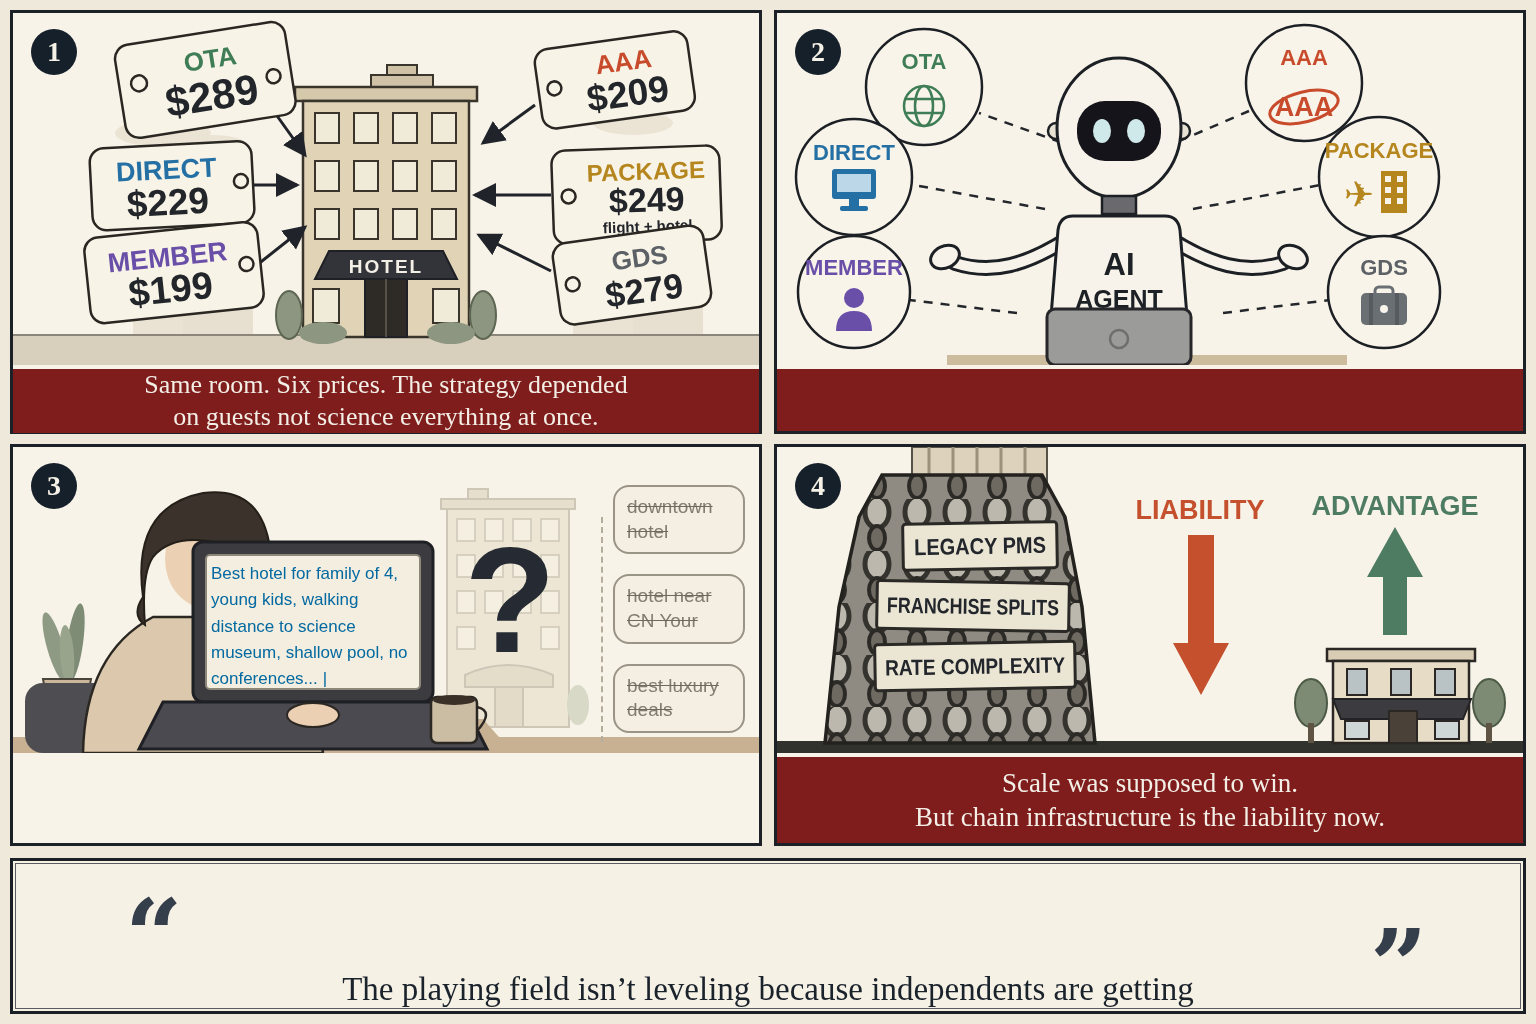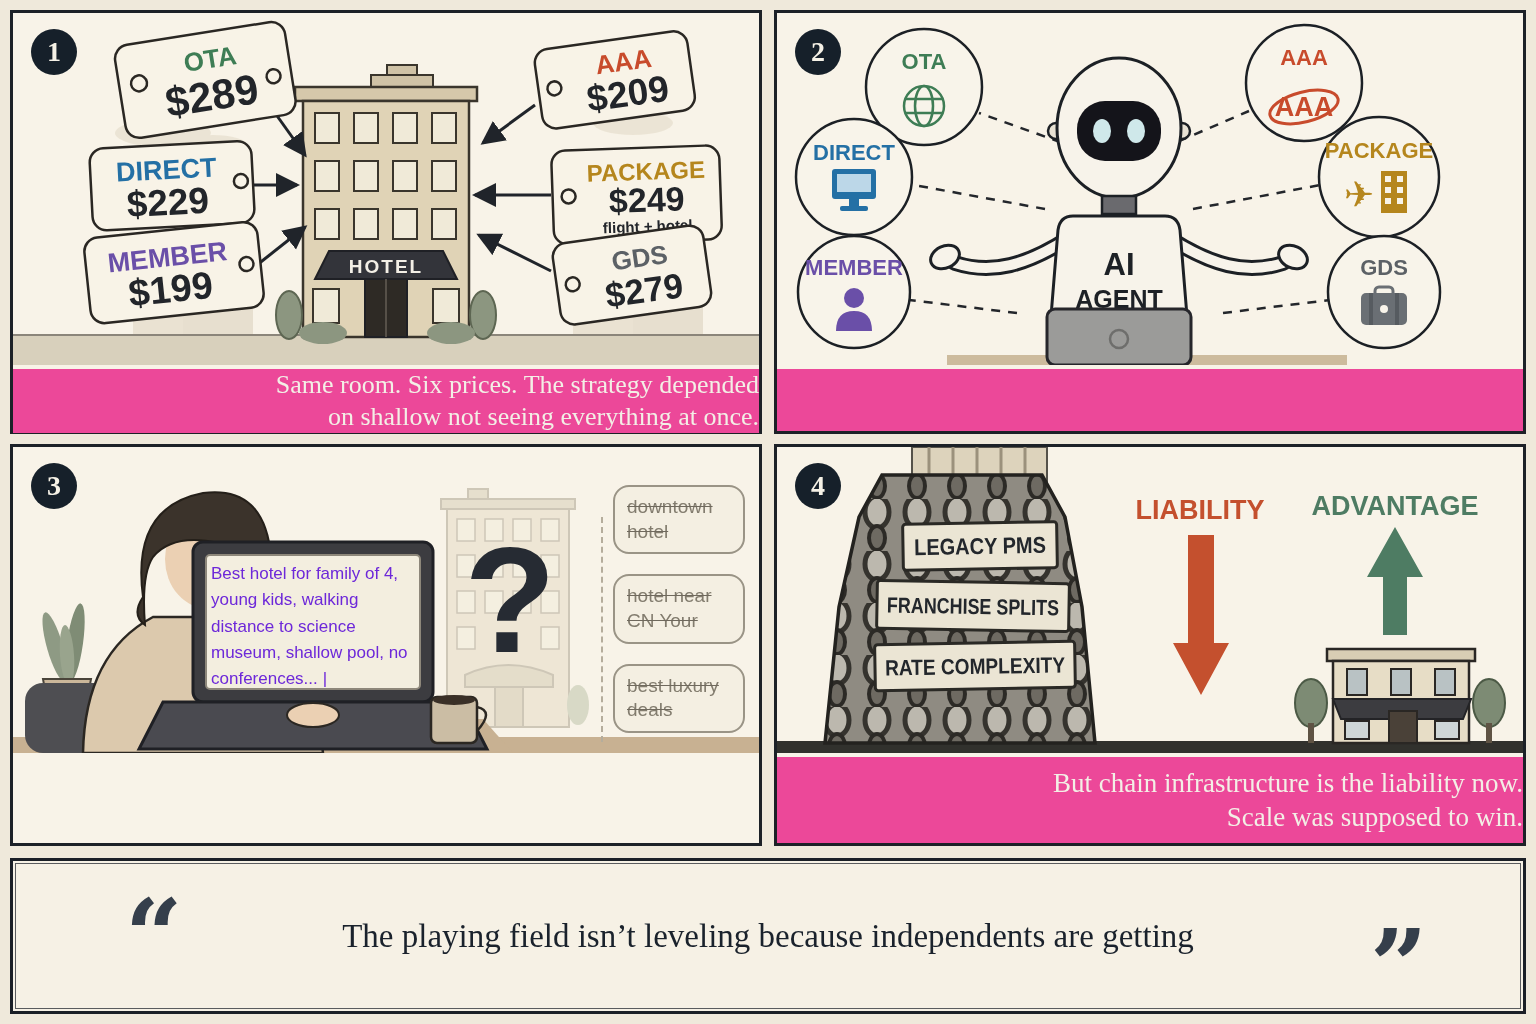--- a/index.html
+++ b/index.html
@@ -15,58 +15,58 @@
     border:3px solid #1c2127;
     box-sizing:border-box;
     display:flex;flex-direction:column;
   }
   #panel1{left:10px;top:10px;width:752px;height:424px;}
   #panel2{left:774px;top:10px;width:752px;height:424px;}
   #panel3{left:10px;top:444px;width:752px;height:402px;}
   #panel4{left:774px;top:444px;width:752px;height:402px;}
   .art{position:relative;flex:0 0 auto;}
   .caption{
-    background:#ec4899;color:#f3efe6;
+    background:#7f1d1d;color:#f3efe6;
     font-family:"Liberation Serif",serif;
-    text-align:right;
+    text-align:center;
     display:flex;flex-direction:column;justify-content:center;
     flex:1 1 auto;
   }
   .cap-r1{font-size:26px;line-height:32px;}
   .cap-r2{font-size:27px;line-height:34px;}
   .badge{
     position:absolute;left:18px;top:16px;width:46px;height:46px;
     background:#16202a;border-radius:50%;
     color:#f5f1e6;font-family:"Liberation Serif",serif;font-weight:bold;
     font-size:28px;display:flex;align-items:center;justify-content:center;
     z-index:5;
   }
   svg text{font-family:"Liberation Sans",sans-serif;}
   .query-box{
     position:absolute;left:198px;top:114px;width:205px;height:128px;
-    font-size:17px;line-height:1.55;color:#6d28d9;
+    font-size:17px;line-height:1.55;color:#0369a1;
     font-family:"Liberation Sans",sans-serif;
   }
   .pill-col{position:absolute;left:600px;top:38px;width:132px;display:flex;flex-direction:column;gap:20px;}
   .pill{
     border:2px solid #9a9486;border-radius:16px;
     background:rgba(241,236,223,0.65);
     padding:8px 12px;font-size:19px;line-height:1.3;
     color:#827c6e;text-decoration:line-through;
     text-decoration-color:#6f695d;
   }
   .pill-connector{
     position:absolute;left:588px;top:70px;height:225px;width:0;
     border-left:2px dashed #b5ad9c;
   }
   #quote-box{
     position:absolute;left:10px;top:858px;width:1516px;height:156px;
     background:#f6f1e5;border:3px solid #1a1f26;box-sizing:border-box;
     box-shadow:inset 0 0 0 2px #f6f1e5, inset 0 0 0 3px #5a5c5e;
-    display:flex;flex-direction:column;justify-content:center;
+    display:flex;flex-direction:column;justify-content:flex-end;
     text-align:center;color:#1a222c;
     font-family:"Liberation Serif",serif;font-size:33px;line-height:44px;
   }
   .qmark{
     position:absolute;font-family:"DejaVu Serif",serif;font-weight:bold;
     color:#353f4b;font-size:100px;line-height:0;
   }
   #qopen{left:125px;top:935px;}
   #qclose{left:1370px;top:965px;}
 </style>
@@ -173,21 +173,21 @@
     <g transform="translate(538,232) rotate(-8)">
       <rect width="152" height="82" rx="14" fill="#f8f3e7" stroke="#2a2723" stroke-width="2.5"></rect>
       <circle cx="16" cy="42" r="7" fill="none" stroke="#2a2723" stroke-width="2.5"></circle>
       <text x="86" y="34" text-anchor="middle" font-size="26" font-weight="bold" fill="#5c6166">GDS</text>
       <text x="86" y="70" text-anchor="middle" font-size="35" font-weight="bold" fill="#22252a">$279</text>
     </g>
   </svg>
   </div>
   <div class="caption cap-r1">
     <div>Same room. Six prices. The strategy depended</div>
-    <div>on shallow not seeing everything at once.</div>
+    <div>on guests not science everything at once.</div>
   </div>
 </div>
 
 <div class="panel" id="panel2">
   <div class="badge">
       <span>2</span>
     </div>
   <div class="art">
   <svg width="746" height="352" viewBox="0 0 746 352">
 
@@ -432,22 +432,22 @@
         <rect x="658" y="222" width="20" height="26"></rect>
       </g>
       <polygon points="556,252 694,252 686,272 564,272" fill="#3c3c40" stroke="#232326" stroke-width="2"></polygon>
       <rect x="612" y="264" width="28" height="32" fill="#4a4138" stroke="#2a2724" stroke-width="2"></rect>
       <rect x="568" y="274" width="24" height="18" fill="#cfd6d6" stroke="#2a2724" stroke-width="2"></rect>
       <rect x="658" y="274" width="24" height="18" fill="#cfd6d6" stroke="#2a2724" stroke-width="2"></rect>
     </g>
   </svg>
   </div>
   <div class="caption cap-r2">
+    <div>Scale was supposed to win.</div>
     <div>But chain infrastructure is the liability now.</div>
-    <div>Scale was supposed to win.</div>
   </div>
 </div>
 
 <div id="quote-box">
   <div>The playing field isn’t leveling because independents are getting</div>
 </div>
 <div class="qmark" id="qopen">“</div>
 <div class="qmark" id="qclose">”</div>
 
 </body></html>

